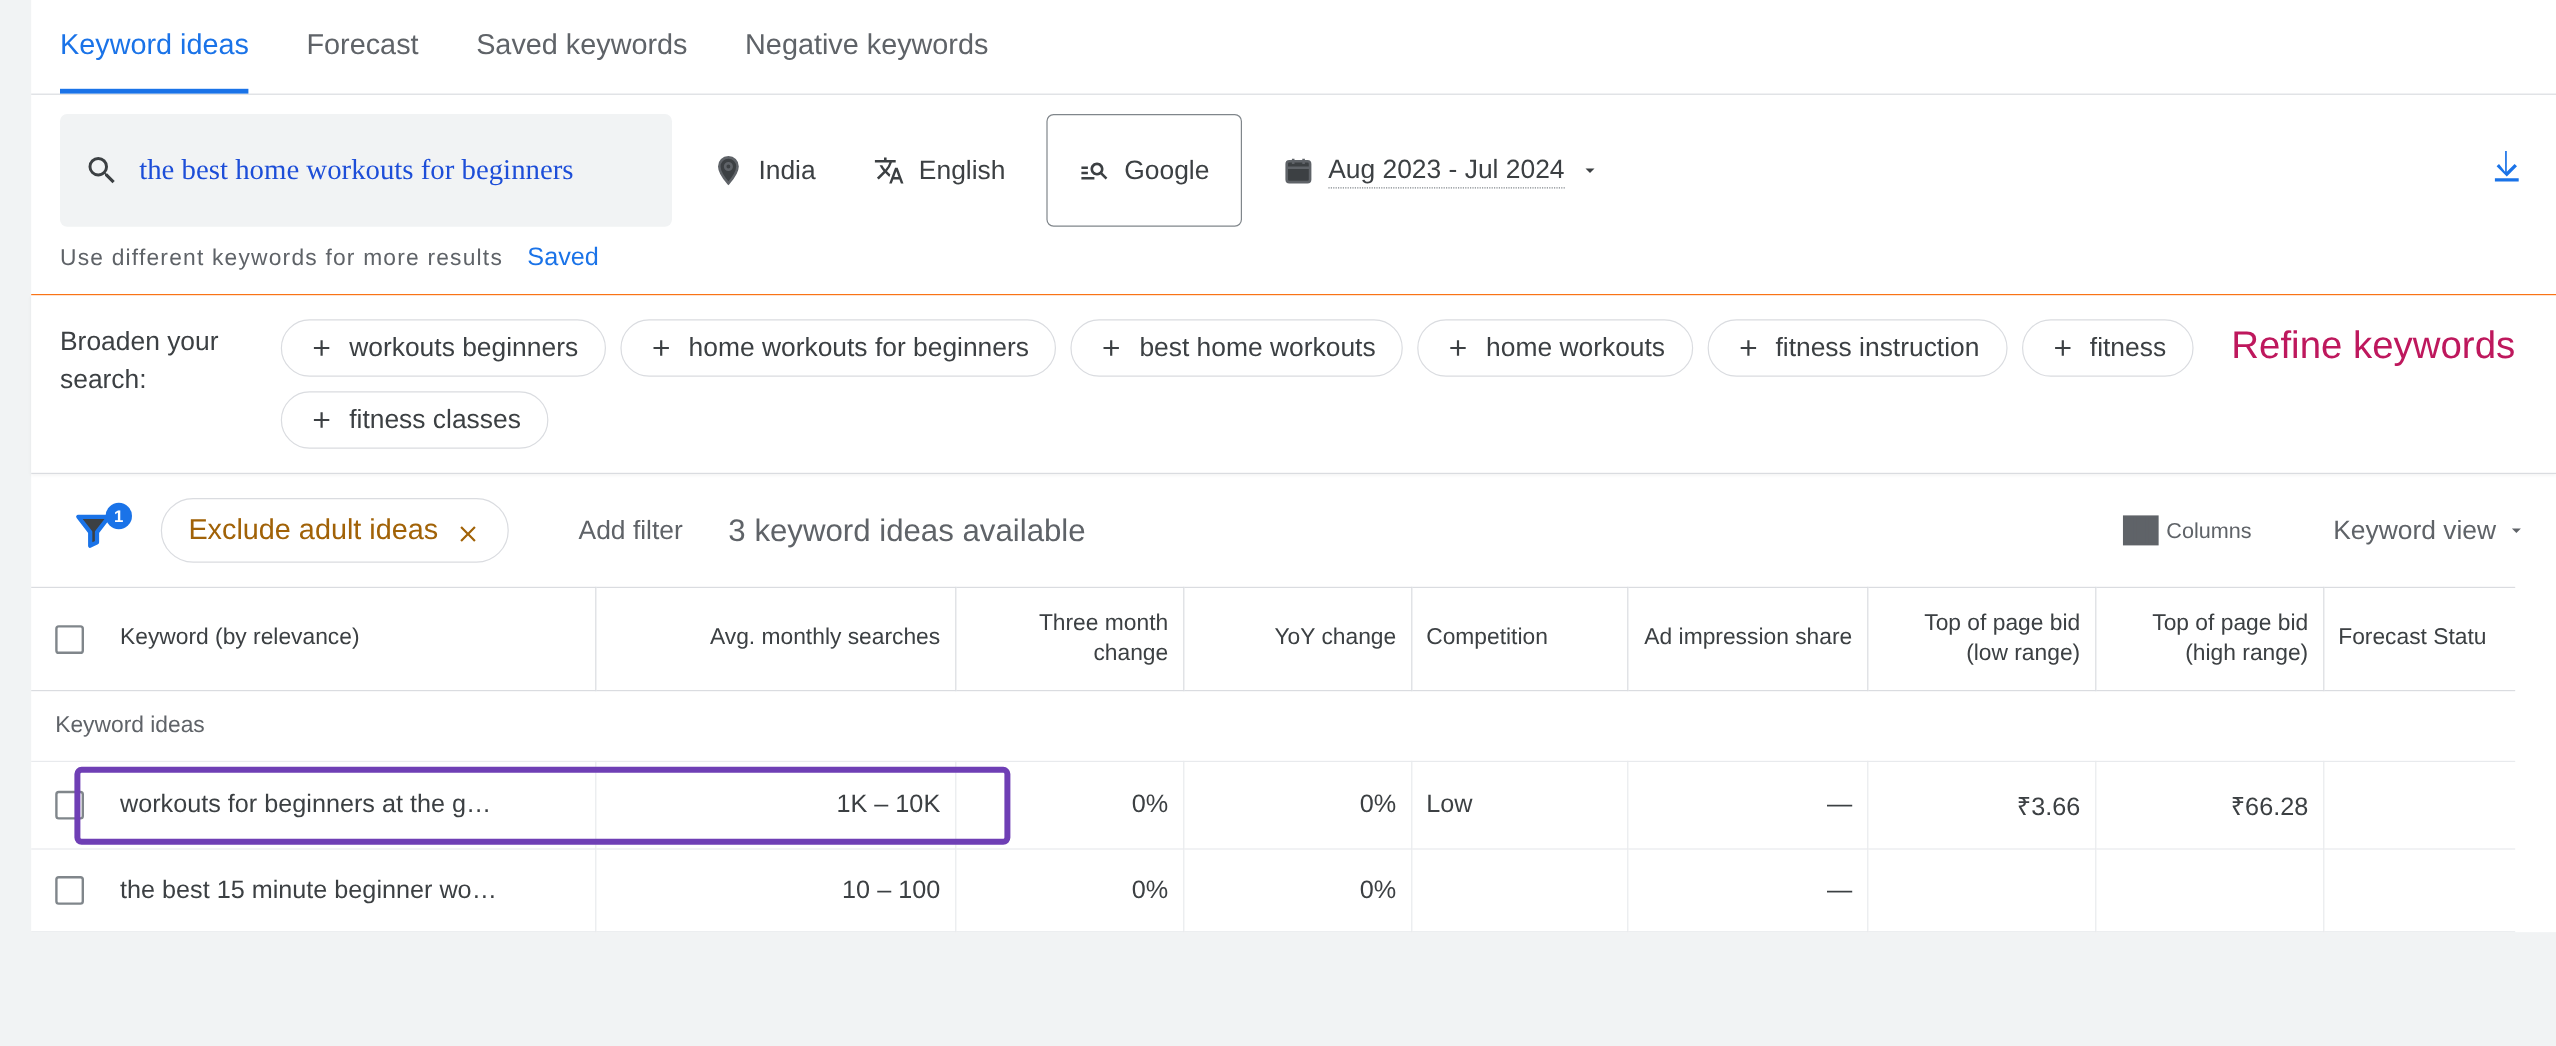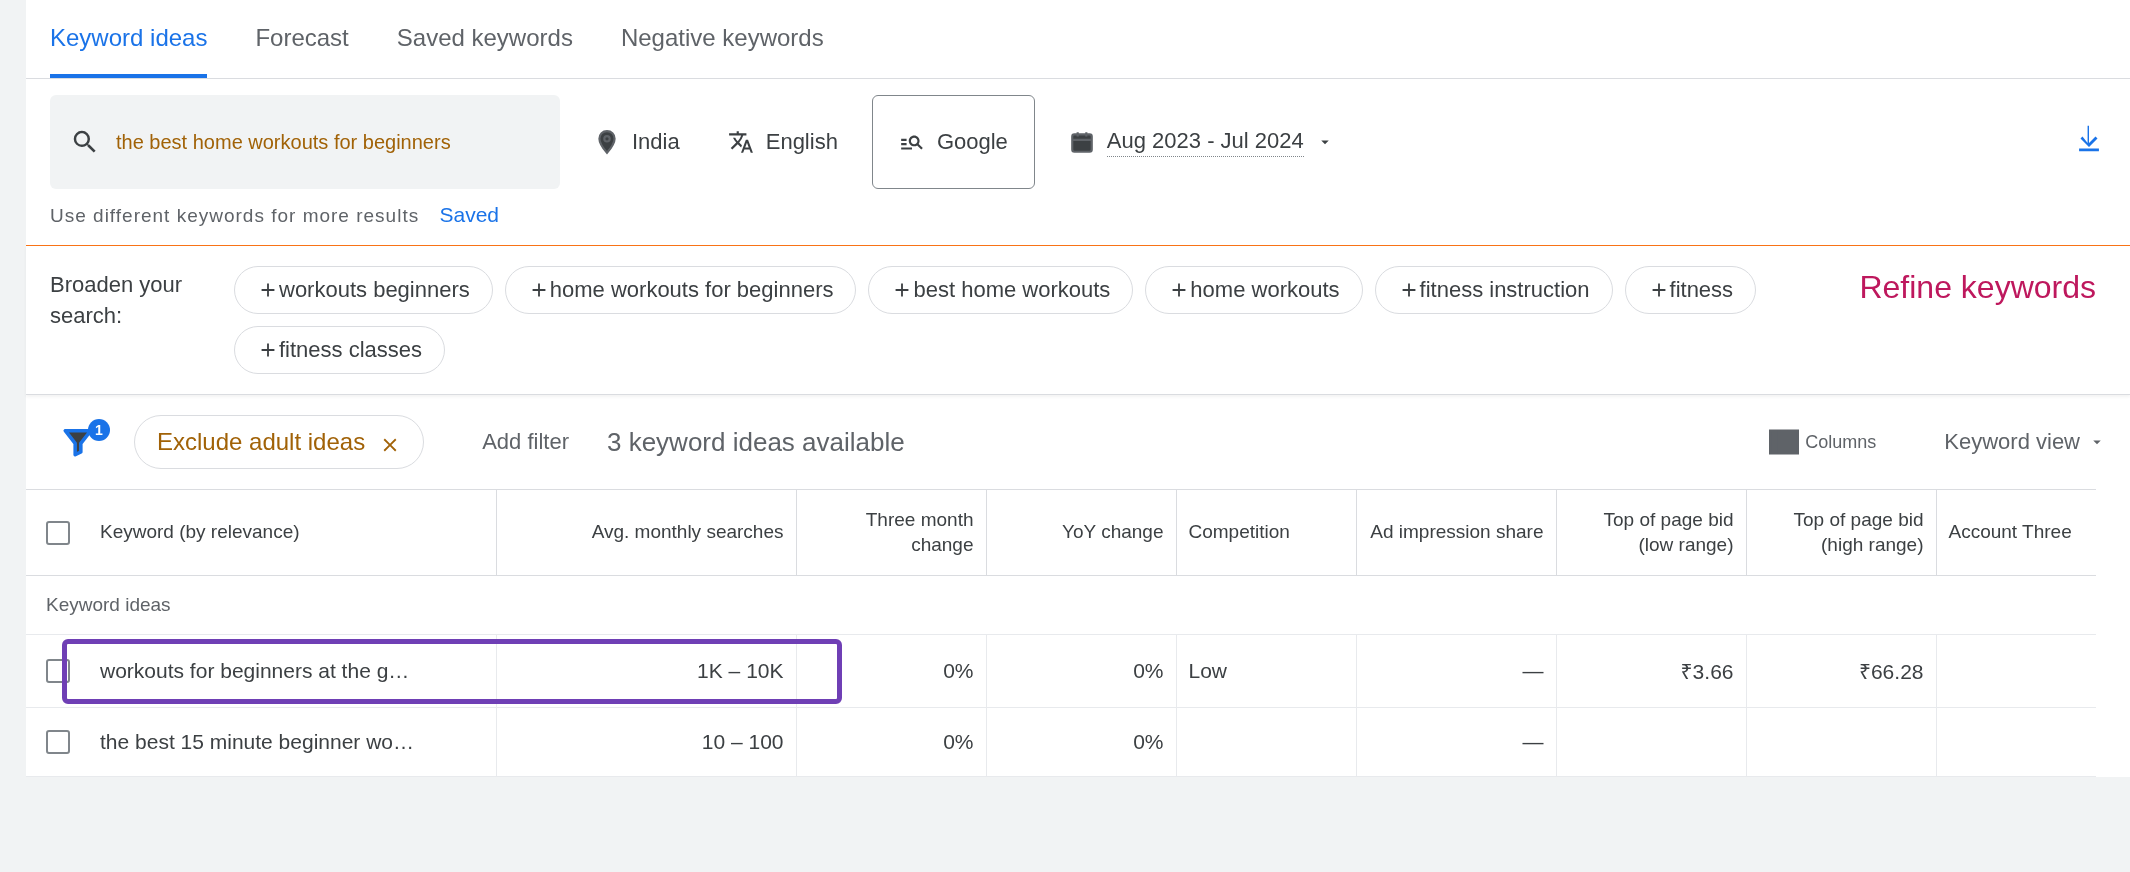--- a/index.html
+++ b/index.html
@@ -8,33 +8,33 @@
   
   
   .tabs { display: flex; gap: 48px; padding: 24px 24px 0 24px; border-bottom: 1px solid #dadce0; }
   .tab { font-size: 24px; color: #5f6368; padding-bottom: 22px; cursor: pointer; font-weight: 500; }
   .tab.active { color: #1a73e8; border-bottom: 4px solid #1a73e8; }
 
   
   .search-bar { display: flex; align-items: center; gap: 20px; padding: 16px 24px 0 24px; flex-wrap: wrap; }
   .search-box { display: flex; align-items: center; background: #f1f3f4; width: 510px; height: 94px; border-radius: 6px; padding: 0 20px; gap: 16px; }
   .search-box svg { flex: none; }
-  .search-text { font-size: 20px; color: #a16207; line-height: 1.25; }
+  .search-text { font-size: 24px; color: #1d4ed8; line-height: 1.25; font-family: Liberation Serif, serif; }
   .fitem { display: flex; align-items: center; gap: 12px; font-size: 22px; color: #3c4043; padding: 0 14px; height: 60px; }
   .fitem.boxed { border: 1.5px solid #80868b; border-radius: 6px; padding: 0 26px; height: 94px; }
   .date-underline { border-bottom: 1px dotted #80868b; padding-bottom: 2px; }
   .download { margin-left: auto; color: #1a73e8; }
   .hint-row { padding: 14px 24px 18px 24px; font-size: 19px; letter-spacing: 1px; color: #5f6368; }
   .hint-row .edit { color: #1a73e8; margin-left: 14px; letter-spacing: normal; font-size: 21px; }
 
   
   .broaden { display: flex; align-items: flex-start; padding: 20px 24px; border-top: 1px solid #f97316; border-bottom: 1px solid #dadce0; gap: 24px; box-shadow: 0 2px 3px rgba(0,0,0,0.05); }
   .broaden-label { font-size: 22px; color: #3c4043; width: 160px; line-height: 1.4; padding-top: 4px; }
   .chips { display: flex; flex-wrap: wrap; gap: 12px; flex: 1; }
-  .chip { display: inline-flex; align-items: center; border: 1px solid #dadce0; border-radius: 999px; padding: 10px 22px; font-size: 22px; color: #3c4043; cursor: pointer; }
+  .chip { display: inline-flex; align-items: center; gap: 12px; border: 1px solid #dadce0; border-radius: 999px; padding: 10px 22px; font-size: 22px; color: #3c4043; cursor: pointer; }
   .refine { color: #be185d; font-size: 32px; text-align: right; line-height: 1.35; margin-left: auto; padding-right: 10px; }
 
   
   .toolbar { display: flex; align-items: center; gap: 28px; padding: 20px 24px; }
   .funnel-wrap { position: relative; width: 56px; display: flex; justify-content: center; }
   .funnel-badge { position: absolute; top: -6px; right: -4px; background: #1a73e8; color: #fff; width: 22px; height: 22px; border-radius: 50%; font-size: 14px; display: flex; align-items: center; justify-content: center; font-weight: bold; }
   .exclude-chip { display: inline-flex; align-items: flex-end; gap: 14px; border: 1px solid #dadce0; border-radius: 999px; padding: 12px 22px; font-size: 24px; color: #a16207; }
   .addfilter { font-size: 22px; color: #5f6368; cursor: pointer; margin-left: 30px; }
   .available { font-size: 26px; color: #5f6368; margin-left: 10px; }
   .columns-btn { display: flex; flex-direction: row; align-items: center; gap: 6px; font-size: 18px; color: #5f6368; margin-left: auto; }
@@ -222,21 +222,21 @@
             <span>Keyword (by relevance)</span>
           </div>
         </th>
         <th>Avg. monthly searches</th>
         <th>Three month change</th>
         <th>YoY change</th>
         <th class="col-comp" style="text-align:left">Competition</th>
         <th>Ad impression share</th>
         <th>Top of page bid (low range)</th>
         <th>Top of page bid (high range)</th>
-        <th style="text-align:left">Account Three</th>
+        <th style="text-align:left">Forecast Statu</th>
       </tr>
     </thead>
     <tbody>
       <tr class="subhead">
         <td colspan="9" style="text-align:left">Keyword ideas</td>
       </tr>
       <tr class="first-row-box">
         <td>
             <div class="kw-cell">
               <span class="cb"></span>

